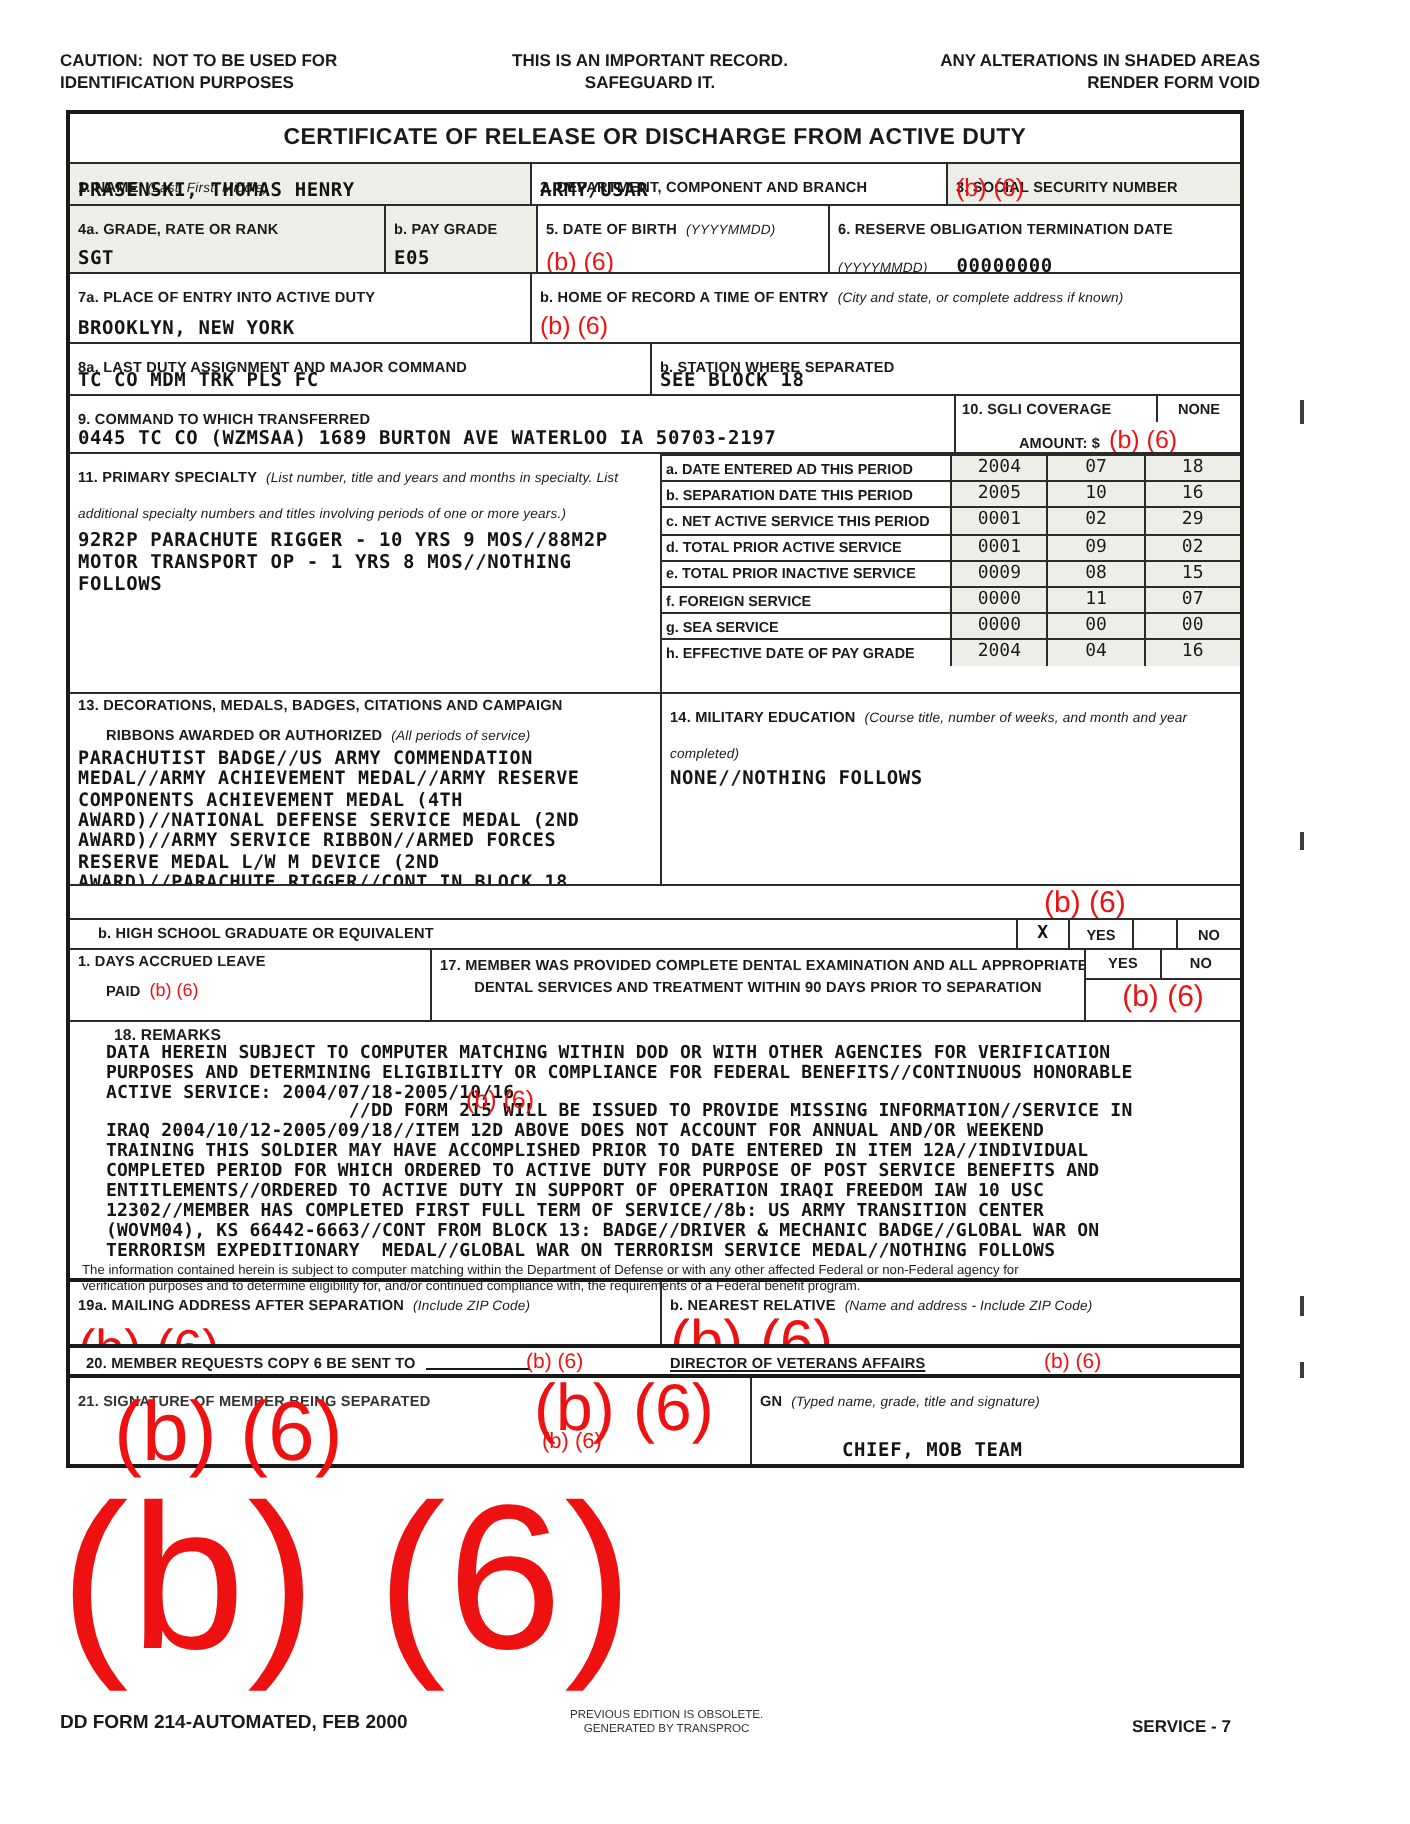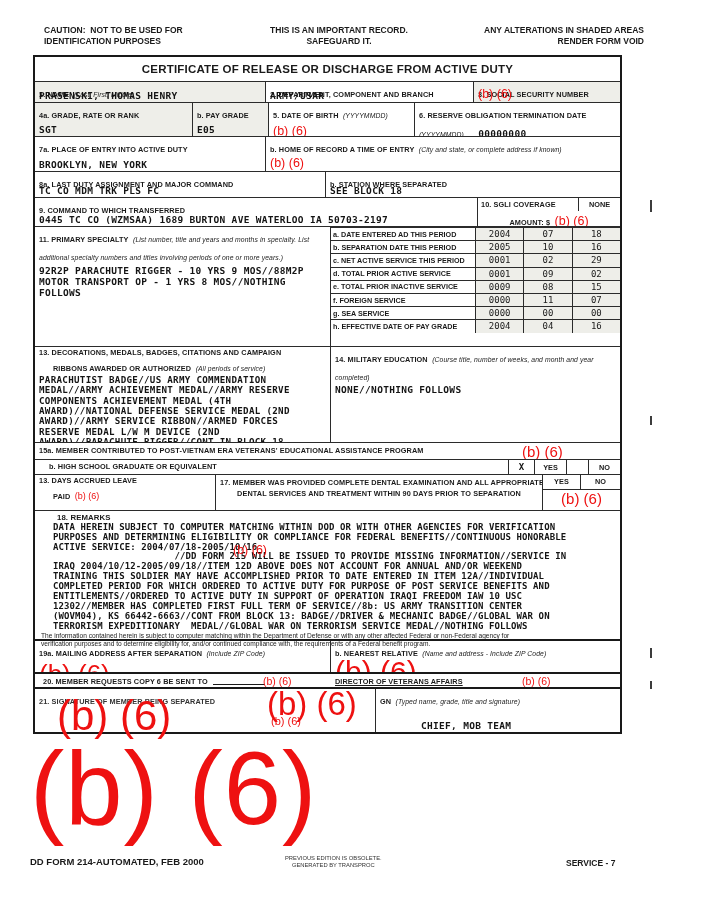--- a/index.html
+++ b/index.html
@@ -1,19 +1,19 @@
 <!DOCTYPE html>
 <html><head>
 <meta charset="utf-8">
 <style>
   html,body{margin:0;padding:0;background:#ffffff;}
   body{width:705px;height:912px;position:relative;font-family:"Liberation Sans",sans-serif;color:#1a1a1a;overflow:hidden;}
   .abs{position:absolute;}
   
-  .caution{top:25px;left:44px;width:600px;display:flex;justify-content:space-between;font-weight:bold;font-size:8.5px;line-height:1.3;}
+  .caution{top:25px;left:30px;width:600px;display:flex;justify-content:space-between;font-weight:bold;font-size:8.5px;line-height:1.3;}
   .caution .c-l{width:190px;text-align:left;}
   .caution .c-c{width:200px;text-align:center;}
   .caution .c-r{width:200px;text-align:right;}
   
   .form{left:33px;top:55px;width:589px;border:2px solid #191919;background:#fff;box-sizing:border-box;}
   .row{display:flex;border-top:1px solid #2b2b2b;position:relative;box-sizing:border-box;}
   .row.first{border-top:none;}
   .cell{border-left:1px solid #2b2b2b;padding:1px 4px;position:relative;box-sizing:border-box;overflow:hidden;}
   .cell.nc{border-left:none;}
   .lbl{font-size:7.3px;font-weight:bold;letter-spacing:.1px;line-height:1.25;}
@@ -221,35 +221,34 @@
 AWARD)//PARACHUTE RIGGER//CONT IN BLOCK 18</div>
     </div>
     <div class="cell" style="flex:1;">
       <span class="lbl">14. MILITARY EDUCATION</span>
       <span class="lbl it">(Course title, number of weeks, and month and year completed)</span>
       <div class="mono">NONE//NOTHING FOLLOWS</div>
     </div>
   </div>
 
   <div class="row" style="height:17px;align-items:center;">
-    <span class="lbl" style="padding-left:4px;">15a. MEMBER CONTRIBUTED TO POST-VIETNAM ERA VETERANS' EDUCATIONAL ASSISTANCE PROGRAM</span>
     <span class="red red-md abs" style="left:487px;top:0;">(b) (6)</span>
   </div>
 
   <div class="row" style="height:15px;">
     <span class="lbl" style="padding:2px 0 0 14px;flex:1;">b. HIGH SCHOOL GRADUATE OR EQUIVALENT</span>
     <span class="ck mono" style="width:26px;line-height:14px;font-size:9px;">X</span>
     <span class="ck" style="width:32px;line-height:15px;">YES</span>
     <span class="ck" style="width:22px;"></span>
     <span class="ck" style="width:32px;line-height:15px;">NO</span>
   </div>
 
   <div class="row" style="height:36px;">
     <div class="cell nc" style="width:180px;">
-      <div class="lbl">13.  DAYS ACCRUED LEAVE</div>
+      <div class="lbl">1.  DAYS ACCRUED LEAVE</div>
       <div style="margin-left:14px;">
         <span class="lbl">PAID</span>
         <span class="red red-xs">(b) (6)</span>
       </div>
     </div>
     <div class="cell" style="flex:1;">
       <div class="lbl pre" style="padding-top:2px;text-align:center;line-height:1.5;">17. MEMBER WAS PROVIDED COMPLETE DENTAL EXAMINATION AND ALL APPROPRIATE
 DENTAL SERVICES AND TREATMENT WITHIN 90 DAYS PRIOR TO SEPARATION</div>
     </div>
     <div class="cell" style="width:78px;padding:0;border-left:1px solid #2b2b2b;">

